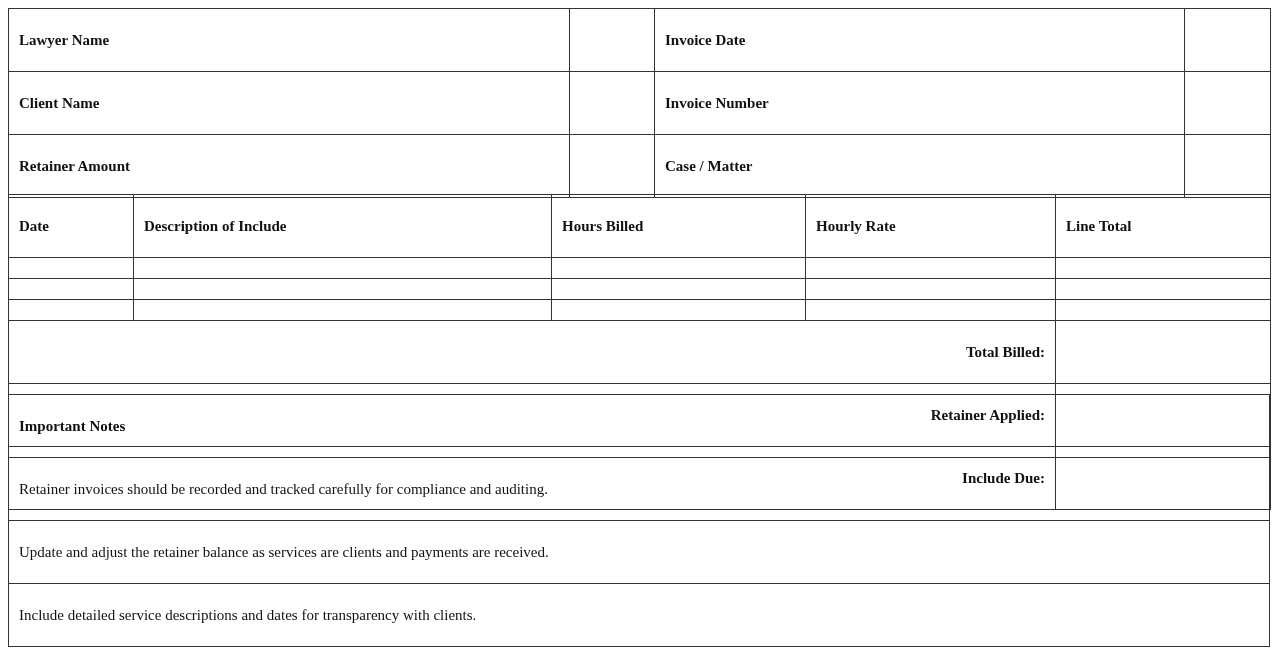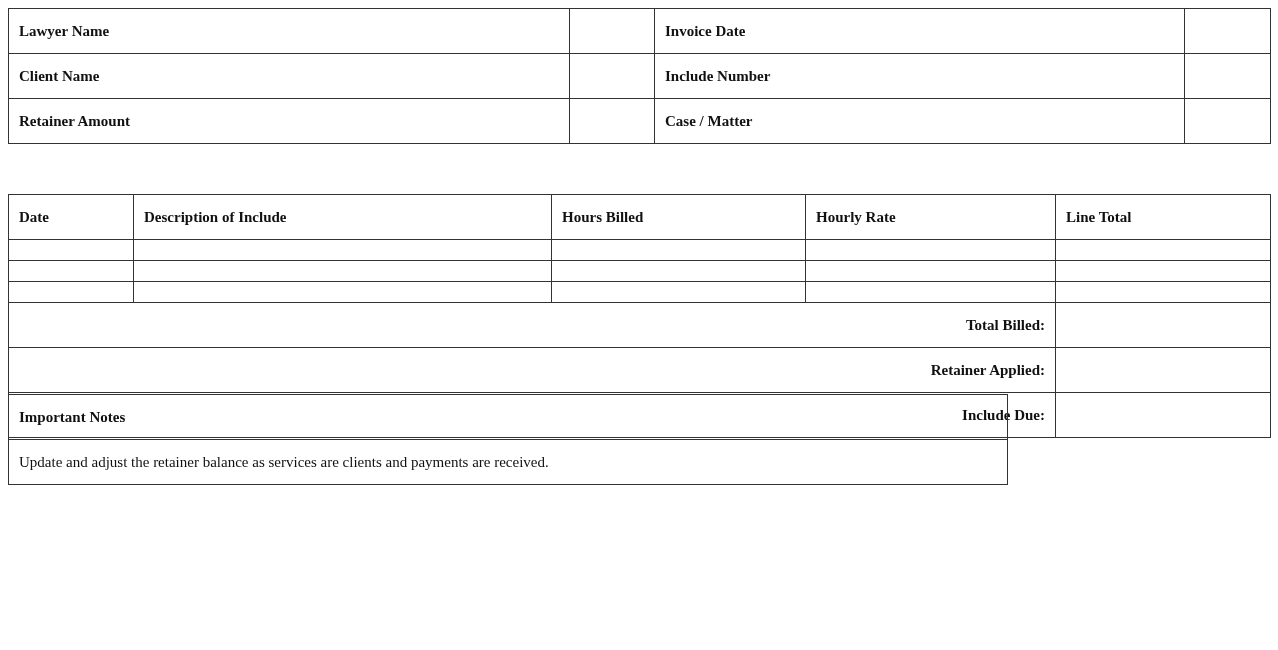--- a/index.html
+++ b/index.html
@@ -1,18 +1,18 @@
 <!DOCTYPE html>
 <html><head>
 <meta charset="utf-8">
 <style>
   html, body { margin:0; padding:0; background:#ffffff; }
   body { width:1278px; height:650px; position:relative; font-family:"Liberation Serif", serif; color:#111; font-size:15px; }
-  table { border-collapse:collapse; position:absolute; left:8px; width:1000px; table-layout:fixed; }
-  td { border:1px solid #333; padding:3px 10px; height:38px; vertical-align:middle; }
+  table { border-collapse:collapse; position:absolute; left:8px; width:1262px; table-layout:fixed; }
+  td { border:1px solid #333; padding:12px 10px; height:38px; vertical-align:middle; }
   .b { font-weight:bold; }
   .r { text-align:right; }
   #t1 { top:8px; }
   #t2 { top:150px;margin-top:44px; }
   #t2 tr.blank td { height:20px; padding:0; }
   #t3 { top:394px; }
 </style>
 </head>
 <body>
 
@@ -26,21 +26,21 @@
   <tbody>
       <tr>
     <td class="b">Lawyer Name</td>
     <td></td>
     <td class="b">Invoice Date</td>
     <td></td>
   </tr>
   <tr>
     <td class="b">Client Name</td>
     <td></td>
-    <td class="b">Include Number</td>
+    <td class="b">Invoice Number</td>
     <td></td>
   </tr>
   <tr>
     <td class="b">Retainer Amount</td>
     <td></td>
     <td class="b">Case / Matter</td>
     <td></td>
   </tr>
 </tbody>
   </table>
@@ -96,16 +96,22 @@
   </tr>
 </tbody>
   </table>
 
 <table id="t3">
   <tbody>
       <tr>
         <td class="b">Important Notes</td>
       </tr>
   <tr>
+        <td>Retainer invoices should be recorded and tracked carefully for compliance and auditing.</td>
+      </tr>
+  <tr>
         <td>Update and adjust the retainer balance as services are clients and payments are received.</td>
+      </tr>
+  <tr>
+        <td>Include detailed service descriptions and dates for transparency with clients.</td>
       </tr>
 </tbody>
   </table>
 
 </body></html>

